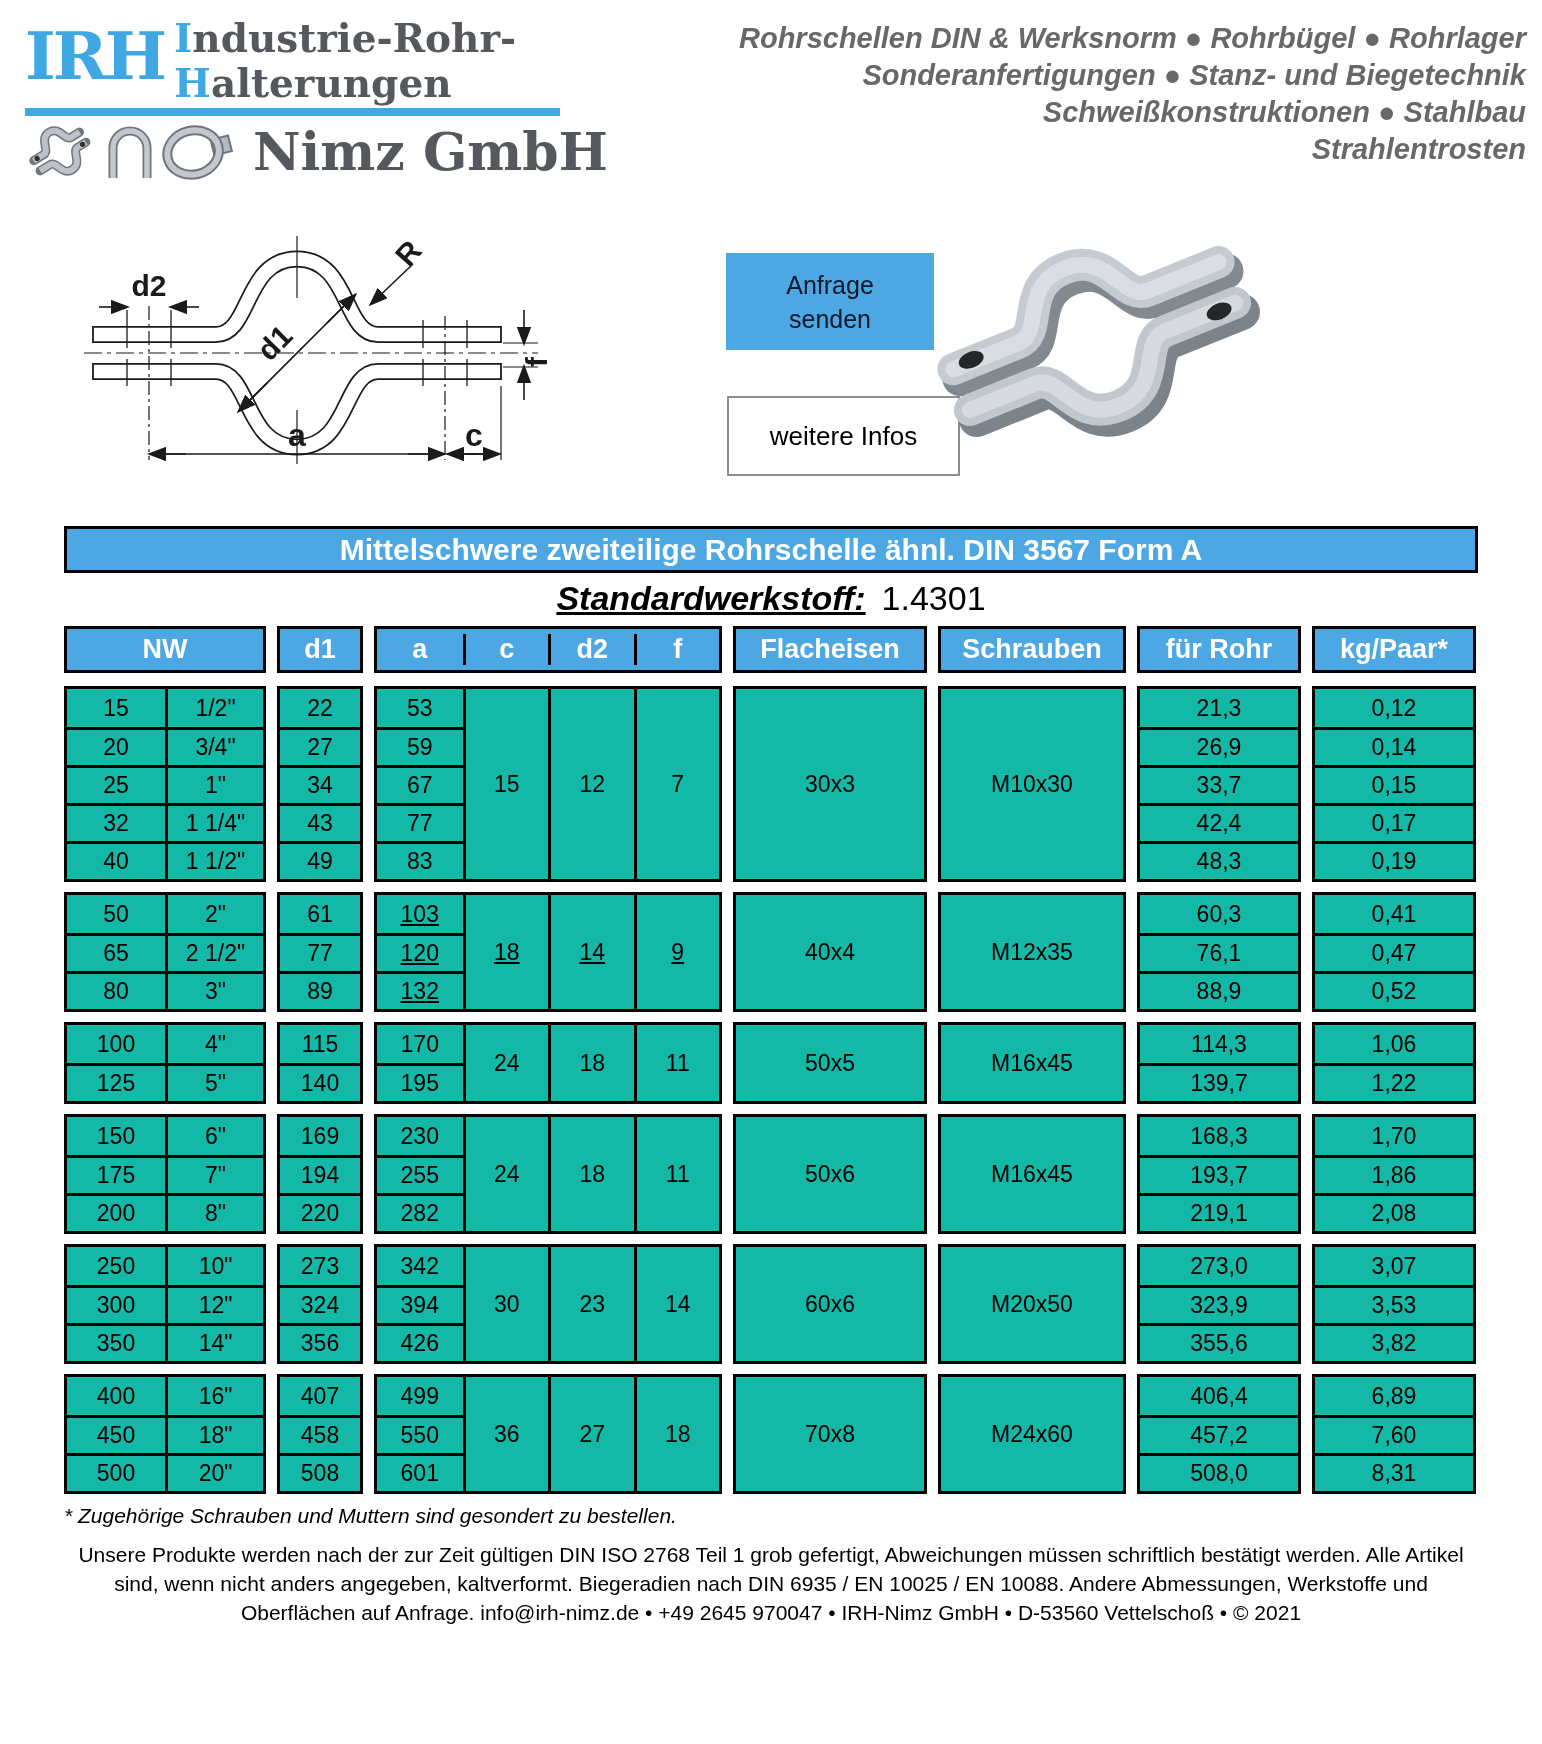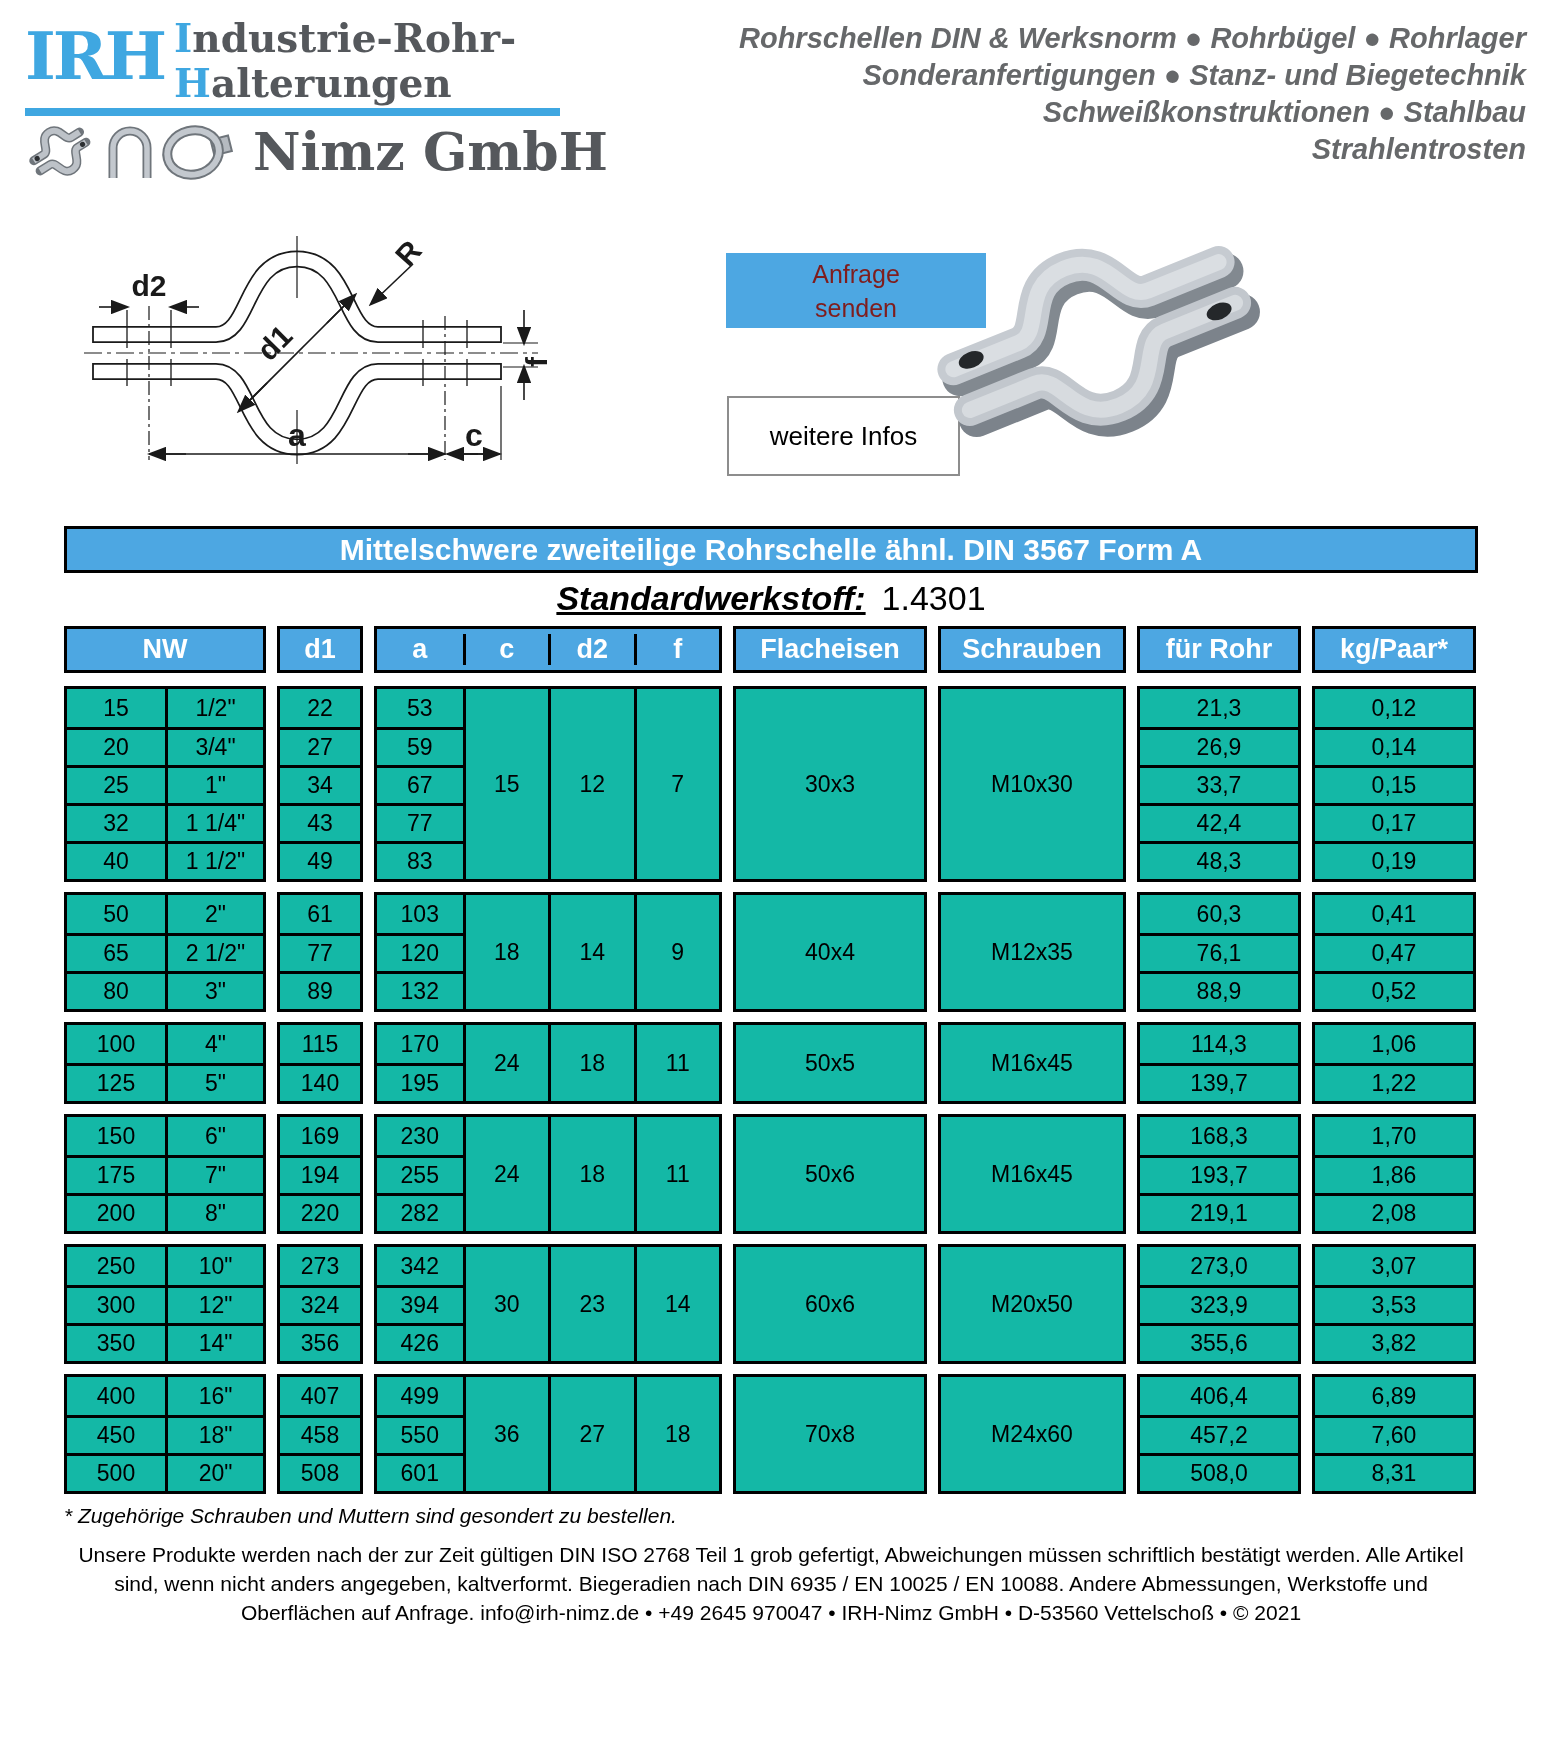--- a/index.html
+++ b/index.html
@@ -16,21 +16,21 @@
   .logo-bar{ width:535px; height:8px; background:var(--logo-blue); margin-top:2px; }
   .logo-bottom{ display:flex; align-items:center; margin-top:4px; }
   .logo-company{ font-family:"DejaVu Serif", serif; font-weight:bold; font-size:52px; color:var(--gray-text); margin-left:18px; }
 
   
   .tagline{ position:absolute; right:16px; top:20px; text-align:right; font-size:29px; line-height:37px; font-weight:bold; font-style:italic; color:var(--tag-gray); }
 
   
   .diagram{ position:absolute; left:66px; top:198px; }
   .btn{ position:absolute; display:flex; align-items:center; justify-content:center; text-align:center; cursor:pointer; font-family:"Liberation Sans", sans-serif; }
-  .btn-anfrage{ left:726px; top:253px; width:168px; height:75px; background:var(--accent); border:none; color:#7f1d1d; font-size:25px; line-height:34px; padding:0 46px; }
+  .btn-anfrage{ left:726px; top:253px; width:168px; height:97px; background:var(--accent); border:none; color:#0f172a; font-size:25px; line-height:34px; padding:0 20px; }
   .btn-infos{ left:727px; top:396px; width:169px; height:76px; background:#fff; border:2px solid #8d8d8d; color:#000; font-size:26px; line-height:35px; padding:0 30px; }
   .render{ position:absolute; left:890px; top:186px; }
 
   
   .content{ position:absolute; left:64px; top:526px; width:1414px; }
   .title-bar{ box-sizing:border-box; width:1414px; height:47px; background:var(--accent); border:3px solid #000; color:#fff; font-weight:bold; font-size:30px; display:flex; align-items:center; justify-content:center; }
   .material{ margin-top:7px; text-align:center; font-size:34px; height:36px; display:flex; align-items:center; justify-content:center; gap:16px; }
   .material .lbl{ font-weight:bold; font-style:italic; text-decoration:underline; }
 
   
@@ -281,21 +281,21 @@
             <div class="cell bt">65</div>
             <div class="cell vl bt">2 1/2"</div>
             <div class="cell bt">80</div>
             <div class="cell vl bt">3"</div>
           </div>
           <div class="box col-box">
             <div class="cell">61</div>
             <div class="cell bt">77</div>
             <div class="cell bt">89</div>
           </div>
-          <div class="box acdf-box" style="grid-template-rows: repeat(3, 38px);">
+          <div class="box acdf-box" style="grid-template-rows: repeat(3, 38px); text-decoration: underline;">
             <div class="cell" style="grid-area: 1 / 1;">103</div>
             <div class="cell bt" style="grid-area: 2 / 1;">120</div>
             <div class="cell bt" style="grid-area: 3 / 1;">132</div>
             <div class="cell vl" style="grid-area: 1 / 2 / span 3;">18</div>
             <div class="cell vl" style="grid-area: 1 / 3 / span 3;">14</div>
             <div class="cell vl" style="grid-area: 1 / 4 / span 3;">9</div>
           </div>
           <div class="box single-box">40x4</div>
           <div class="box single-box">M12x35</div>
           <div class="box col-box">

